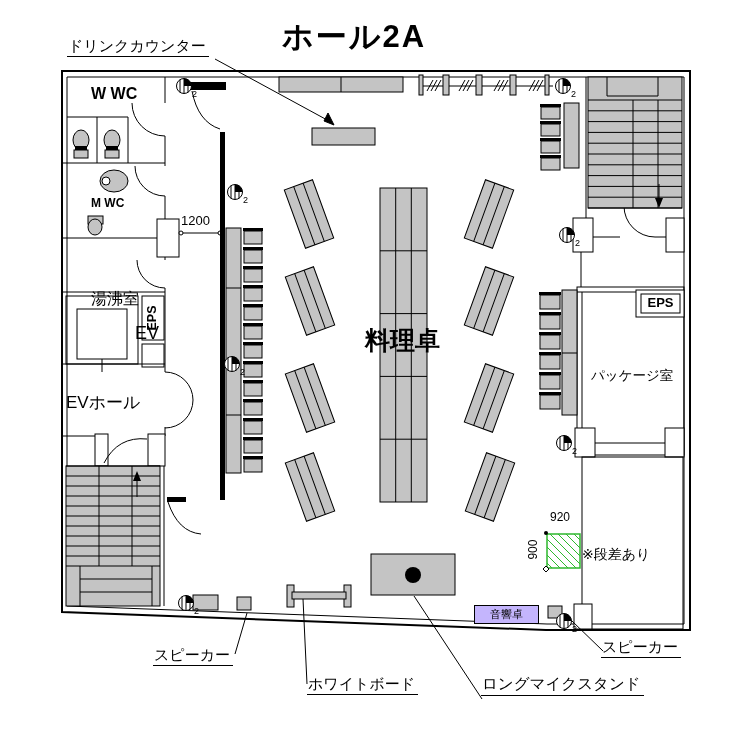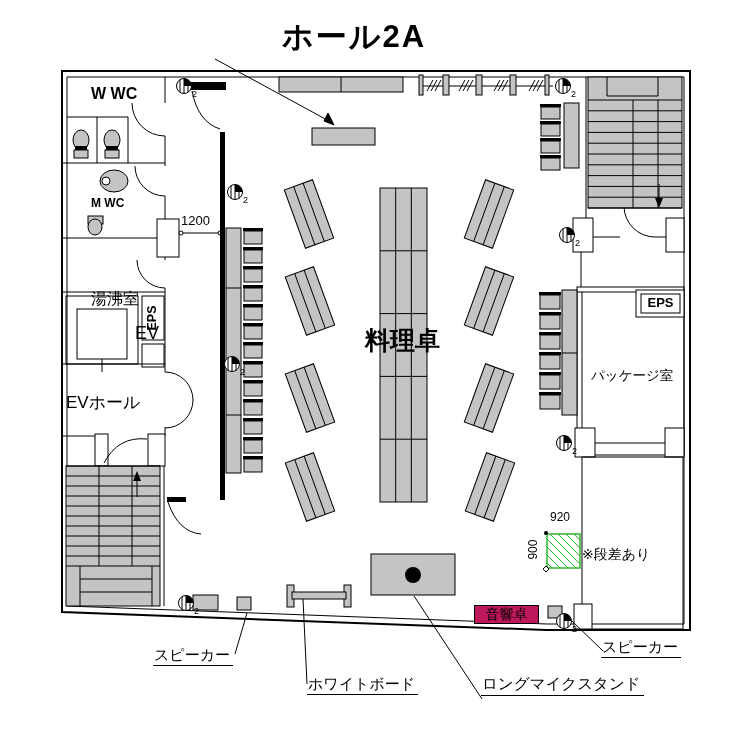--- a/index.html
+++ b/index.html
@@ -297,40 +297,41 @@
         <rect x="419" y="75" width="4" height="20" fill="#c4c4c4" stroke="#000"></rect>
         <rect x="443" y="75" width="6" height="20" fill="#c4c4c4" stroke="#000"></rect>
         <rect x="476" y="75" width="6" height="20" fill="#c4c4c4" stroke="#000"></rect>
         <rect x="510" y="75" width="6" height="20" fill="#c4c4c4" stroke="#000"></rect>
         <rect x="545" y="75" width="4" height="20" fill="#c4c4c4" stroke="#000"></rect>
       </g>
 </svg>
 
 <div class="lbl bold" style="left:282px;top:20px;font-size:31px;letter-spacing:2px;">ホール2A</div>
 
+<div class="lbl ul" style="left:67px;top:38px;font-size:15px;">ドリンクカウンター</div>
 
 <div class="lbl bold" style="left:91px;top:85px;font-size:16px;">W WC</div>
 <div class="lbl bold" style="left:91px;top:197px;font-size:12px;">M WC</div>
 <div class="lbl" style="left:91px;top:258px;font-size:16px;margin-top:32px;">湯沸室</div>
 
 <div class="lbl" style="left:77px;top:309px;width:68px;height:50px;display:flex;align-items:center;justify-content:center;font-size:18px;margin-left:36px;">EV</div>
 <div class="lbl bold" style="left:131px;top:307px;width:44px;height:22px;display:flex;align-items:center;justify-content:center;font-size:12.5px;transform:rotate(-90deg);">EPS</div>
 <div class="lbl" style="left:66px;top:394px;font-size:17px;">EVホール</div>
 
 <div class="lbl" style="left:181px;top:214px;font-size:13px;">1200</div>
 
 <div class="lbl bold" style="left:365px;top:327px;font-size:25px;">料理卓</div>
 
 <div class="lbl" style="left:591px;top:369px;font-size:13.5px;">パッケージ室</div>
 <div class="lbl bold" style="left:641px;top:294px;width:39px;height:19px;display:flex;align-items:center;justify-content:center;font-size:13px;">EPS</div>
 
 <div class="lbl" style="left:550px;top:511px;font-size:12px;text-align:center;">920</div>
 <div class="lbl" style="left:519px;top:543px;width:30px;text-align:center;font-size:12px;transform:rotate(-90deg);">900</div>
 <div class="lbl" style="left:582px;top:531px;font-size:14px;margin-top:16px;">※段差あり</div>
 
-<div class="lbl box" style="left:474px;top:605px;width:63px;height:17px;font-size:14px;background:#be185d;">音響卓</div>
+<div class="lbl box" style="left:474px;top:605px;width:63px;height:17px;font-size:11px;background:#c4b5fd;">音響卓</div>
 
 <div class="lbl ul" style="left:153px;top:647px;font-size:15px;">スピーカー</div>
 <div class="lbl ul" style="left:601px;top:639px;font-size:15px;">スピーカー</div>
 <div class="lbl ul" style="left:307px;top:676px;font-size:15px;">ホワイトボード</div>
 <div class="lbl ul" style="left:481px;top:677px;font-size:15.5px;font-family:Liberation Mono, monospace;">ロングマイクスタンド</div>
 
 </div>
 
 </body></html>

